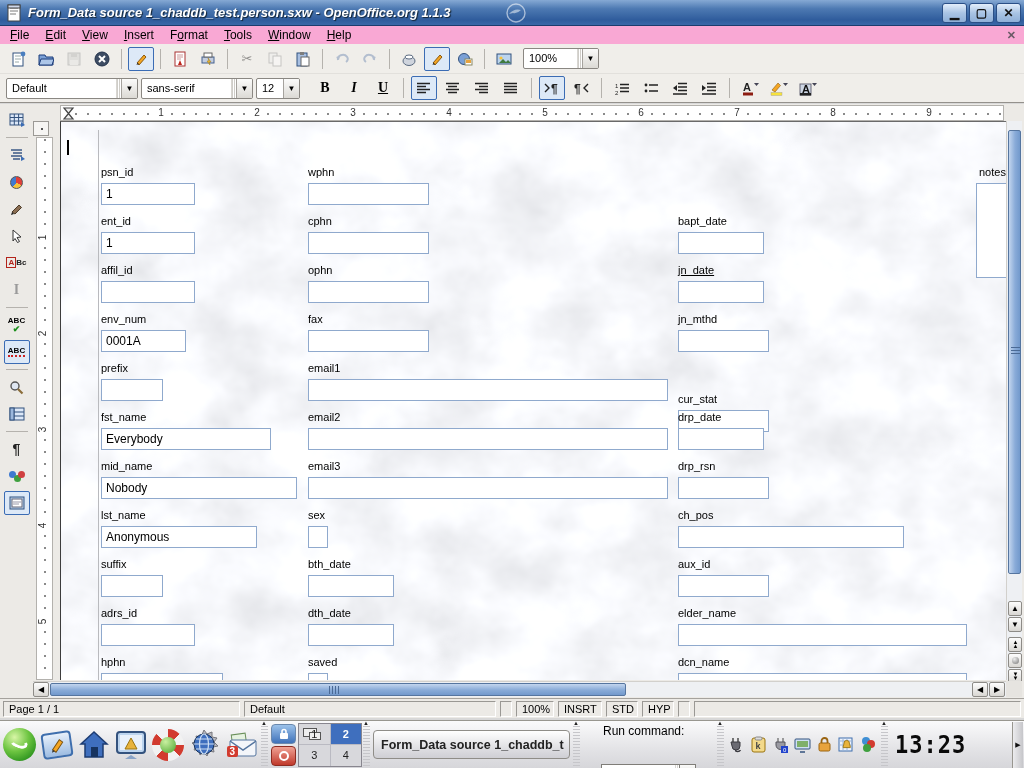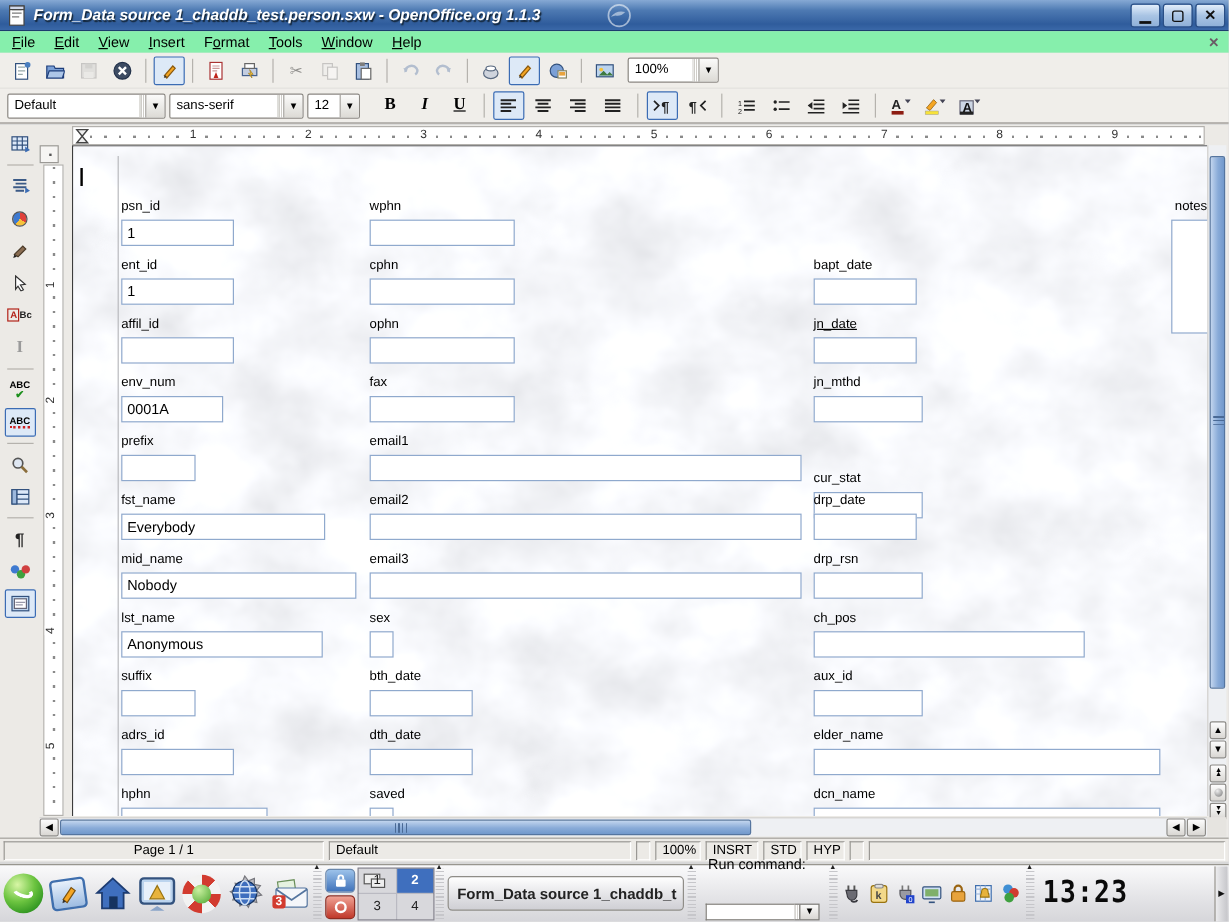--- a/index.html
+++ b/index.html
@@ -13,21 +13,21 @@
     display:flex;align-items:center;padding:0 3px;border-bottom:1px solid #1c3c6e;}
   .doc-ico{width:18px;height:18px;margin:0 5px 0 2px;}
   #title-text{color:#fff;font-weight:bold;font-size:13px;text-shadow:1px 1px 1px #123;white-space:nowrap;font-style:italic;}
   #oo-logo{position:absolute;left:505px;top:2px;opacity:.55;}
   .wctl{width:25px;height:20px;margin-left:2px;border:1px solid #2a4f86;border-radius:3px;
     background:linear-gradient(#e3eefb,#a9c4e4 50%,#8fb0d8);display:flex;align-items:center;
     justify-content:center;font-weight:bold;font-size:12px;color:#111;}
   #win-controls{margin-left:auto;display:flex;}
 
   
-  #menubar{position:absolute;left:0;top:26px;width:1024px;height:18px;background:#86efac;
+  #menubar{position:absolute;left:0;top:26px;width:1024px;height:18px;background:#f9a8d4;
     display:flex;align-items:center;font-size:12px;color:#000;padding-left:2px;}
   .mitem{padding:1px 8px;white-space:nowrap;}
   .mkey{text-decoration:underline;}
   #menu-close{margin-left:auto;margin-right:8px;color:#6a5a66;font-weight:bold;font-size:11px;}
 
   
   #toolbar1{position:absolute;left:0;top:44px;width:1024px;height:30px;background:#f0eeea;
     display:flex;align-items:center;padding-left:5px;gap:2px;border-bottom:1px solid #e2e0dc;}
   #toolbar2{position:absolute;left:0;top:74px;width:1024px;height:29px;background:#f0eeea;
     display:flex;align-items:center;padding-left:6px;gap:3px;border-bottom:1px solid #94918c;}
@@ -127,21 +127,21 @@
   .pager{width:64px;height:44px;display:grid;grid-template-columns:1fr 1fr;grid-template-rows:1fr 1fr;
     border:1px solid #88868f;flex:none;background:#babac2;gap:1px;}
   .pcell{font-size:11px;display:flex;align-items:center;justify-content:center;color:#222;
     background:#d8d8dc;position:relative;}
   .pcell.active{background:#3f6fbe;color:#fff;font-weight:bold;}
   .pwin{position:absolute;border:1px solid #555;background:#eee;}
   .winbtn{height:29px;width:197px;flex:none;margin:0 2px;
     background:linear-gradient(#ffffff,#dcdce0 70%,#cfcfd4);border:1px solid #8f8d88;border-radius:4px;
     display:flex;align-items:center;padding:0 7px;font-weight:bold;font-size:12.5px;color:#222;
     overflow:hidden;white-space:nowrap;}
-  .runapp{display:flex;flex-direction:column;justify-content:flex-end;flex:none;margin:0 7px;height:44px;gap:24px;}
+  .runapp{display:flex;flex-direction:column;justify-content:space-between;flex:none;margin:0 20px;height:44px;gap:24px;}
   .runlbl{font-size:12px;color:#000;margin:1px 0 2px 2px;}
   .runrow{display:flex;align-items:stretch;height:20px;}
   .runinput{width:74px;background:#fff;border:1px solid #7f7d78;border-right:none;font-size:11px;padding:0 3px;outline:none;}
   .rungrip{width:4px;background:repeating-linear-gradient(90deg,#d8d6d2 0 1px,#fff 1px 2px);border:1px solid #7f7d78;border-left:none;border-right:none;}
   .runbtn{width:17px;background:linear-gradient(#fbfbfa,#d9d7d3);border:1px solid #7f7d78;
     display:flex;align-items:center;justify-content:center;font-size:8px;}
   .tray{display:flex;align-items:center;gap:3px;flex:none;margin:0 2px;}
   .ticon{width:19px;height:19px;display:flex;align-items:center;justify-content:center;position:relative;flex:none;}
   .clock{font-family:"DejaVu Sans Mono",monospace;font-weight:bold;font-size:22px;color:#0a0a0a;
     letter-spacing:1px;flex:none;margin:0 6px;transform:scaleY(1.15);}
@@ -548,21 +548,21 @@
     <div class="fld" style="left:40px;top:289px;">
       <div class="flb">fst_name</div>
       <input class="fbx" style="width: 170px;" value="Everybody">
     </div>
     <div class="fld" style="left:40px;top:338px;">
       <div class="flb">mid_name</div>
       <input class="fbx" style="width: 196px;" value="Nobody">
     </div>
     <div class="fld" style="left:40px;top:387px;">
       <div class="flb">lst_name</div>
-      <input class="fbx" style="width: 168px;" value="Anonymous">
+      <input class="fbx" style="width: 156px;" value="Anonymous">
     </div>
     <div class="fld" style="left:40px;top:436px;">
       <div class="flb">suffix</div>
       <input class="fbx" style="width: 62px;" value="">
     </div>
     <div class="fld" style="left:40px;top:485px;">
       <div class="flb">adrs_id</div>
       <input class="fbx" style="width: 94px;" value="">
     </div>
     <div class="fld" style="left:40px;top:534px;">
@@ -686,21 +686,21 @@
   <div id="hscroll">
     <button class="hsbtn" style="left:0;">◀</button>
     <div id="hthumb"></div>
     <button class="hsbtn" style="left:939px;">◀</button>
     <button class="hsbtn" style="left:956px;">▶</button>
   </div>
   <div id="corner"></div>
 </div>
 
 <div id="statusbar">
-  <div class="scell" style="width:267px;text-align:center;">Page 1 / 1</div>
+  <div class="scell" style="width:237px;">Page 1 / 1</div>
   <div class="scell" style="width:252px;">Default</div>
   <div class="scell" style="width:10px;"></div>
   <div class="scell" style="width:38px;">100%</div>
   <div class="scell" style="width:44px;">INSRT</div>
   <div class="scell" style="width:32px;">STD</div>
   <div class="scell" style="width:32px;">HYP</div>
   <div class="scell" style="width:10px;"></div>
   <div class="scell" style="flex:1;"></div>
 </div>
 

